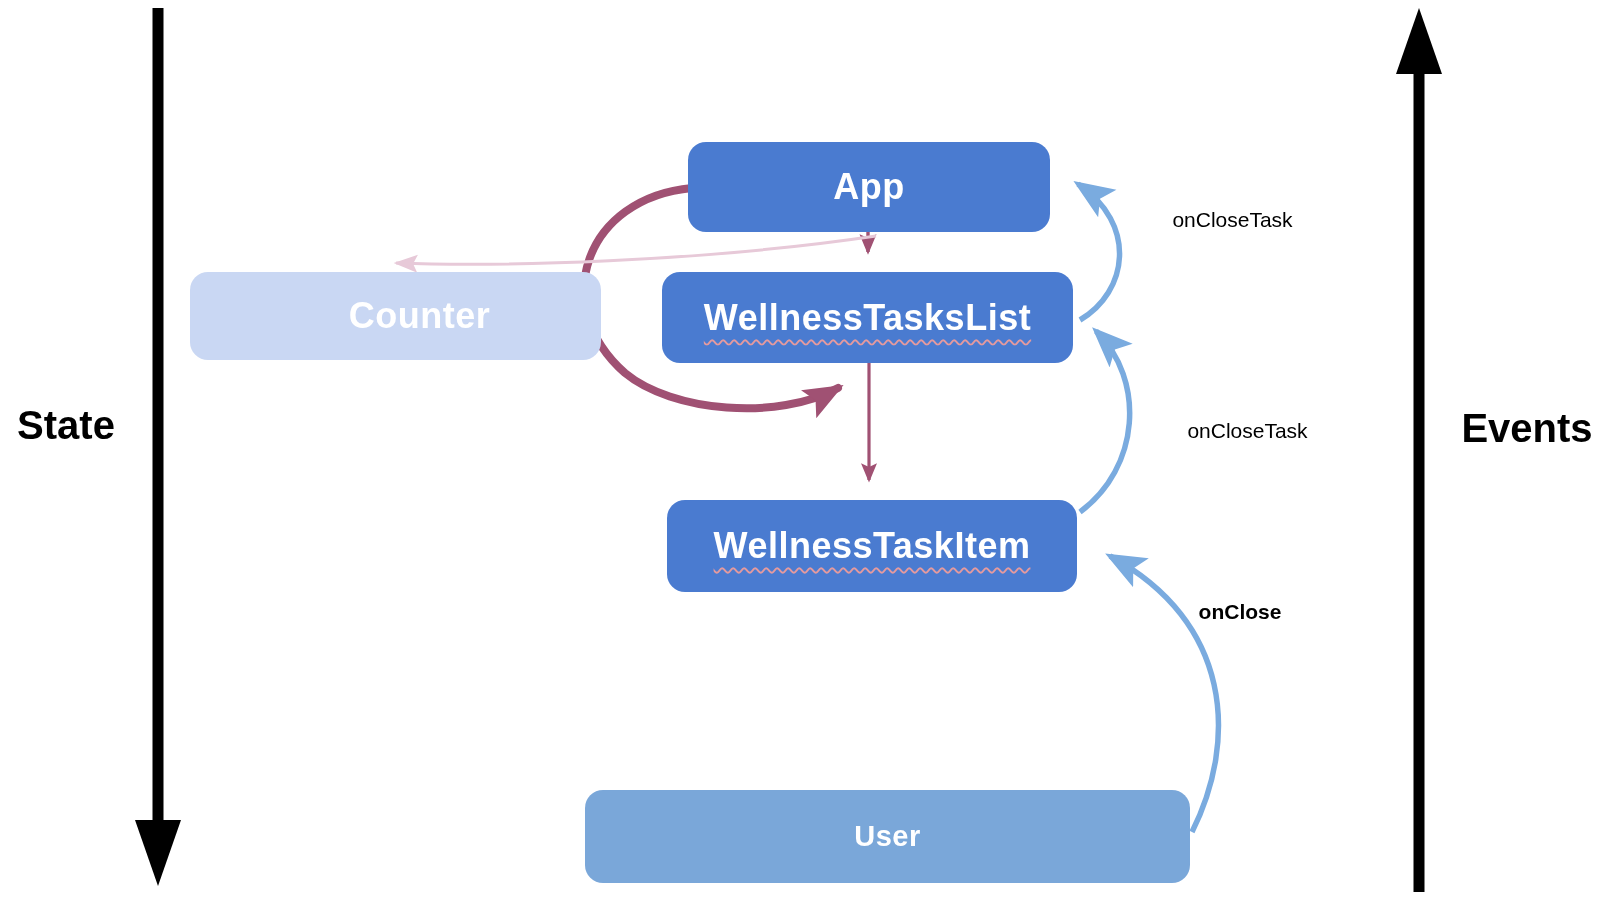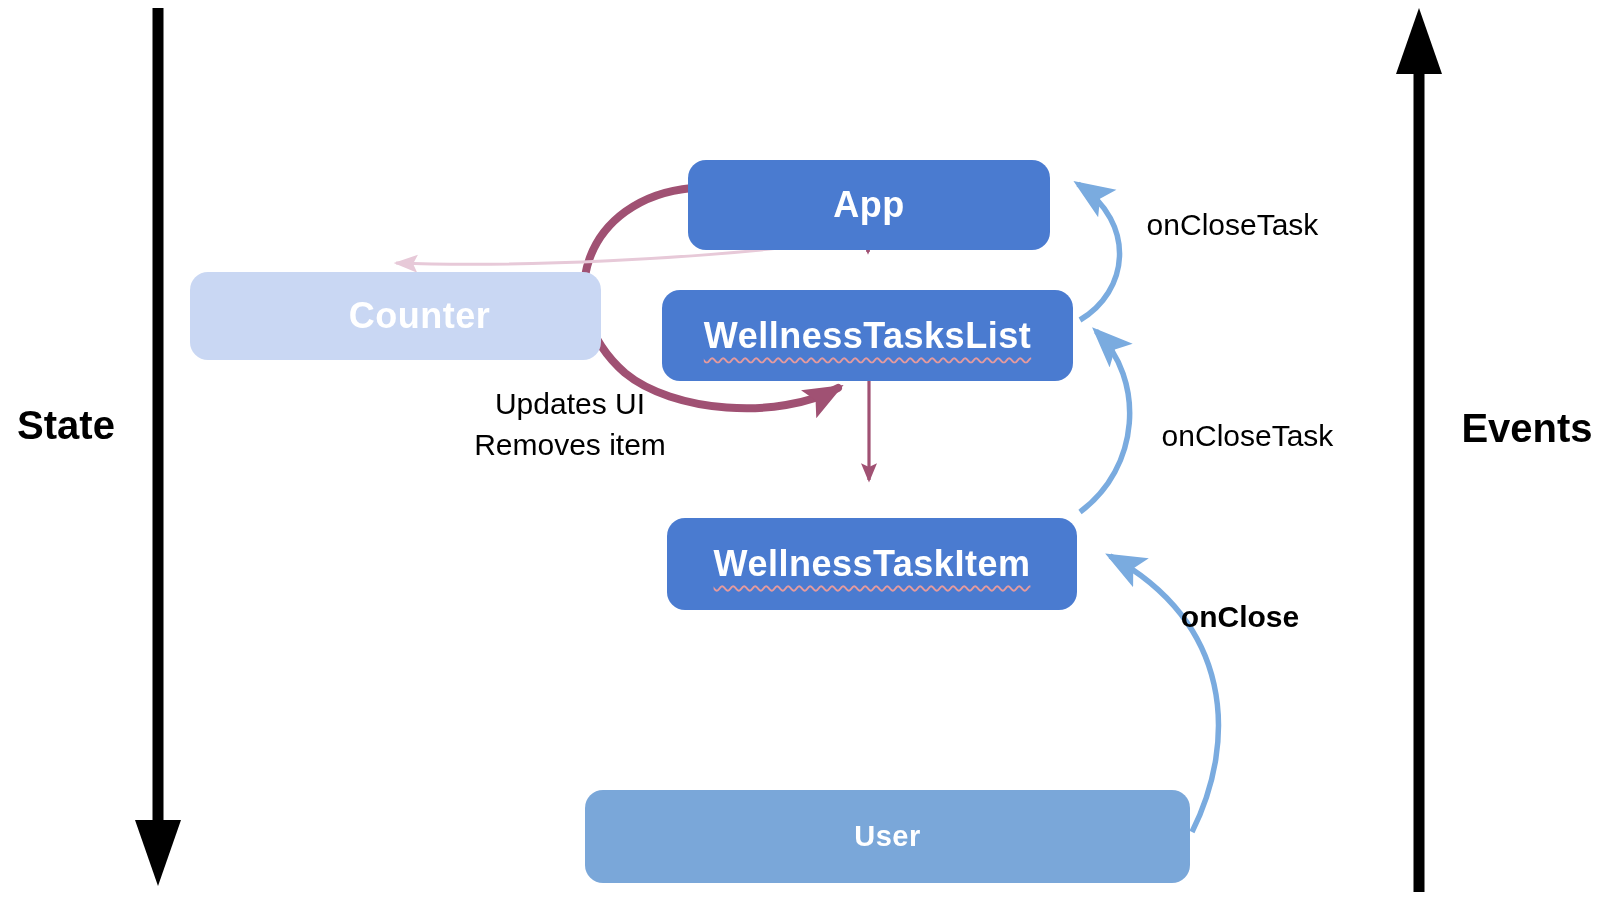--- a/index.html
+++ b/index.html
@@ -17,42 +17,42 @@
   .canvas{
     position:relative;width:1600px;height:912px;overflow:hidden;background:#ffffff;
     font-family:"Liberation Sans","DejaVu Sans",sans-serif;
   }
   .arrow-layer{position:absolute;left:0;top:0;width:1600px;height:912px;}
   .node{
     position:absolute;display:flex;align-items:center;justify-content:center;
     border-radius:18px;color:var(--box-text-white);font-weight:bold;font-size:36px;
     letter-spacing:0.5px;
   }
-  .node.primary{background:var(--component-blue);margin-top:18px;}
+  .node.primary{background:var(--component-blue);}
   .node.user{background:var(--user-blue);}
   .node.ghost{background:var(--counter-blue);padding-left:48px;}
   .node-app{left:688px;top:142px;width:362px;height:90px;}
   .node-list{left:662px;top:272px;width:411px;height:91px;}
   .node-item{left:667px;top:500px;width:410px;height:92px;}
   .node-counter{left:190px;top:272px;width:363px;height:88px;}
   .node-user{left:585px;top:790px;width:605px;height:93px;font-size:29px;}
   .squiggle{
     text-decoration-line:underline;
     text-decoration-style:wavy;
     text-decoration-color:var(--squiggle-pink);
     text-decoration-thickness:2px;
     text-underline-offset:9px;
   }
   .axis-label{
     position:absolute;color:var(--ink-black);font-weight:bold;font-size:40px;text-align:center;
   }
   .axis-label.state{left:6px;top:403px;width:120px;}
   .axis-label.events{left:1452px;top:406px;width:150px;}
   .edge-label{
-    position:absolute;color:var(--ink-black);font-size:30px;text-align:center;white-space:nowrap;
+    position:absolute;color:var(--ink-black);font-size:21px;text-align:center;white-space:nowrap;
   }
   .edge-label.oct-top{left:1135px;top:208px;width:195px;}
   .edge-label.oct-mid{left:1150px;top:419px;width:195px;}
   .edge-label.oc{left:1165px;top:600px;width:150px;font-weight:bold;}
   .note{
     position:absolute;left:420px;top:383px;width:300px;text-align:center;
     color:var(--ink-black);font-size:30px;line-height:41px;
   }
   .note span{display:block;}
   
@@ -130,18 +130,14 @@
     <span>User</span>
   </div>
 
   <div class="axis-label state">State</div>
   <div class="axis-label events">Events</div>
 
   <div class="edge-label oct-top">onCloseTask</div>
   <div class="edge-label oct-mid">onCloseTask</div>
   <div class="edge-label oc">onClose</div>
 
-  <div class="note">
-    <span>Updates UI</span>
-    <span>Removes item</span>
-  </div>
 
 </div>
 
 </body></html>

